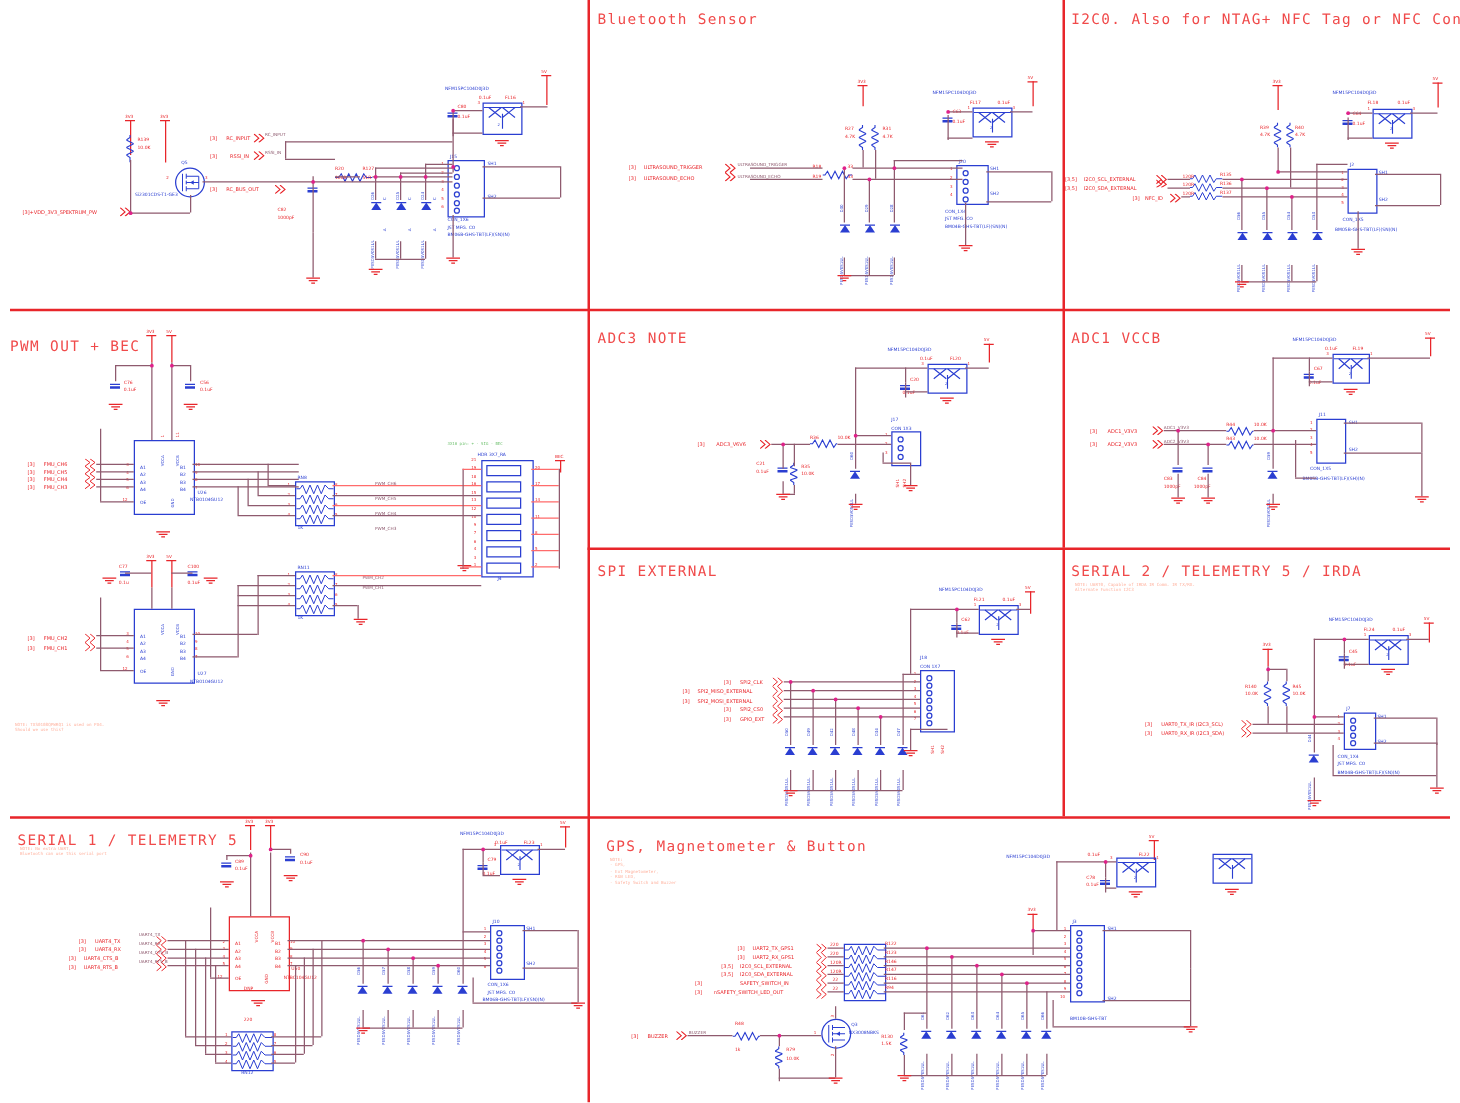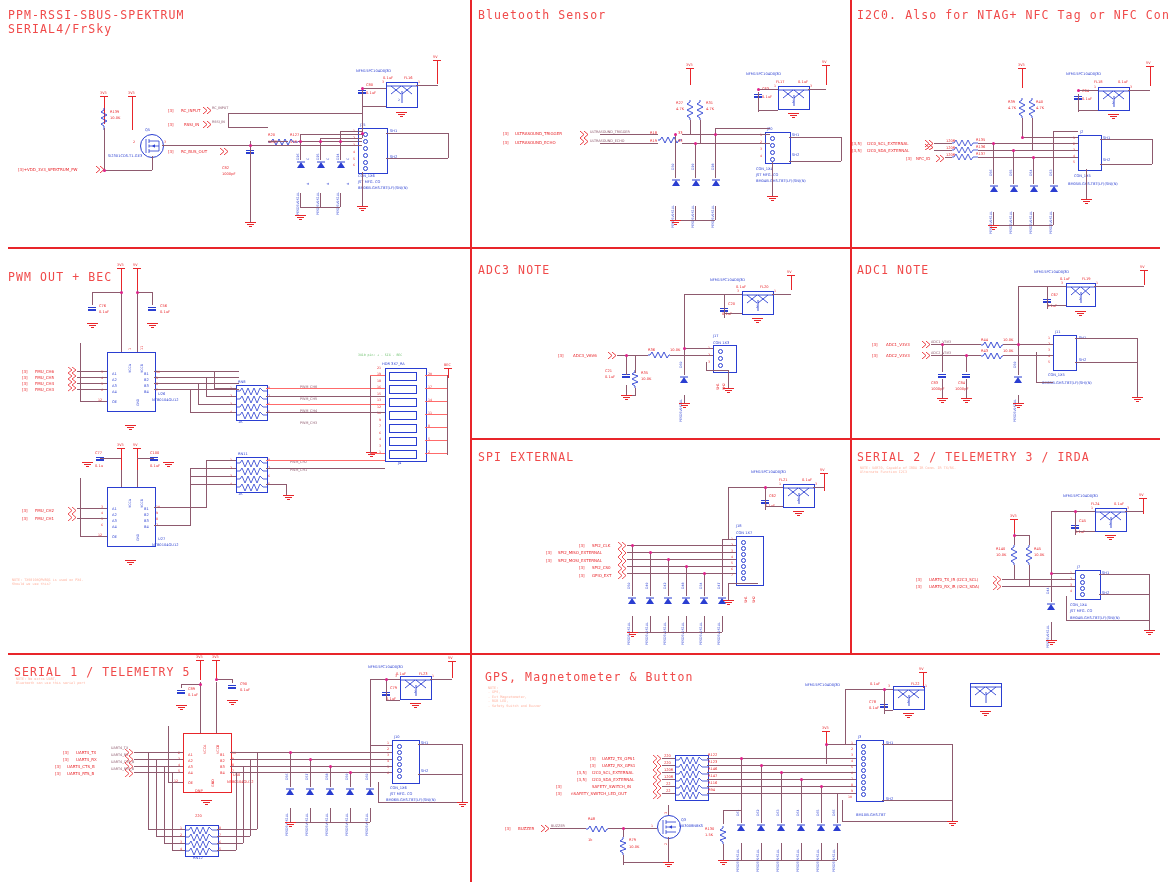--- a/index.html
+++ b/index.html
@@ -101,22 +101,20 @@
 
 <div class="sheet">
 
   <div class="divider div-h" style="left:8px;top:247px;width:1152px;"></div>
   <div class="divider div-h" style="left:470px;top:438px;width:690px;"></div>
   <div class="divider div-h" style="left:8px;top:653px;width:1152px;"></div>
   <div class="divider div-v" style="left:470px;top:0px;height:882px;"></div>
   <div class="divider div-v" style="left:850px;top:0px;height:438px;"></div>
   <div class="divider div-v" style="left:850px;top:438px;height:215px;"></div>
 
-  <div class="sect-title" style="left:8px;top:8px;">PPM-RSSI-SBUS-SPEKTRUM
-SERIAL4/FrSky</div>
 
   <div class="pwr" style="left:100px;top:96px;">
     <div class="bar"></div>
       <div class="stem" style="height:28px;"></div>
       <div class="t">3V3</div>
     </div>
   <div class="pwr" style="left:128px;top:96px;">
     <div class="bar"></div>
       <div class="stem" style="height:34px;"></div>
       <div class="t">3V3</div>
@@ -1089,21 +1087,21 @@
       <i></i>
       <i></i>
       <i></i>
     </div>
   <div class="gnd" style="left:723px;top:388px;">
       <i></i>
       <i></i>
       <i></i>
     </div>
 
-  <div class="sect-title" style="left:857px;top:263px;">ADC1 NOTE</div>
+  <div class="sect-title" style="left:857px;top:263px;">ADC1 VCCB</div>
   <div class="pwr" style="left:1140px;top:270px;">
     <div class="bar"></div>
       <div class="stem" style="height:15px;"></div>
       <div class="t">5V</div>
     </div>
 
   <div class="lbl-net" style="left:872px;top:342px;">[3]</div>
   <div class="lbl-net" style="left:886px;top:342px;">ADC1_V3V3</div>
   <div class="lbl-net" style="left:872px;top:353px;">[3]</div>
   <div class="lbl-net" style="left:886px;top:353px;">ADC2_V3V3</div>
@@ -1399,21 +1397,21 @@
       <i></i>
       <i></i>
       <i></i>
     </div>
   <div class="gnd" style="left:723px;top:600px;">
       <i></i>
       <i></i>
       <i></i>
     </div>
 
-  <div class="sect-title" style="left:857px;top:450px;">SERIAL 2 / TELEMETRY 3 / IRDA</div>
+  <div class="sect-title" style="left:857px;top:450px;">SERIAL 2 / TELEMETRY 5 / IRDA</div>
   <div class="sect-note" style="left:860px;top:466px;">NOTE: UART0, Capable of IRDA IR Comm. IR TX/RX.
 Alternate Function I2C3</div>
 
   <div class="pwr" style="left:1010px;top:519px;">
     <div class="bar"></div>
       <div class="stem" style="height:14px;"></div>
       <div class="t">3V3</div>
     </div>
   <div class="pwr" style="left:1139px;top:498px;">
     <div class="bar"></div>

